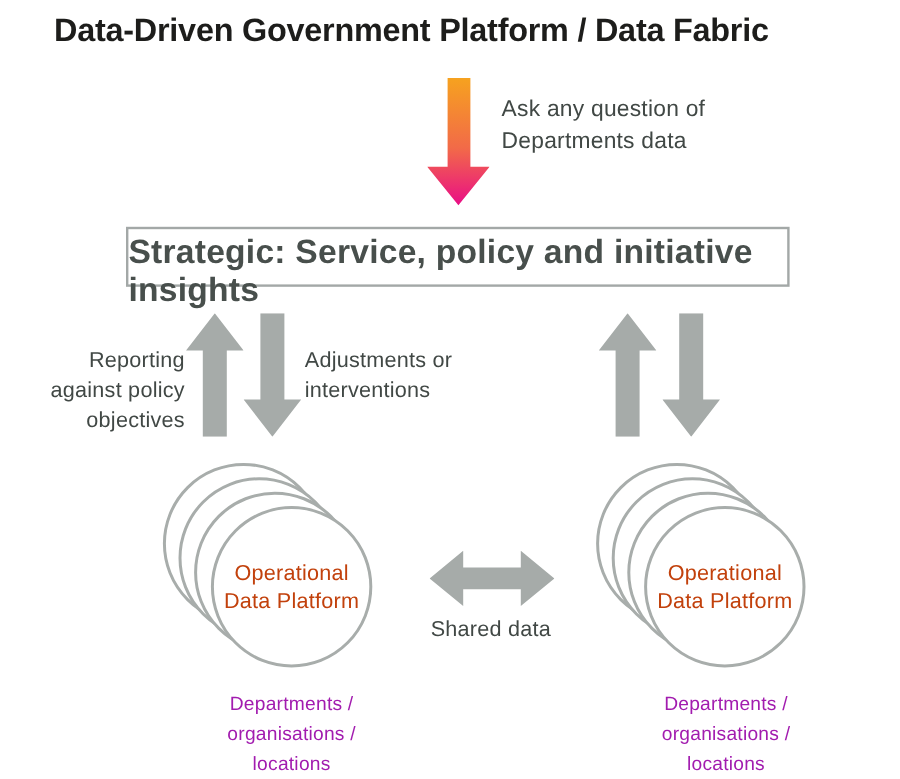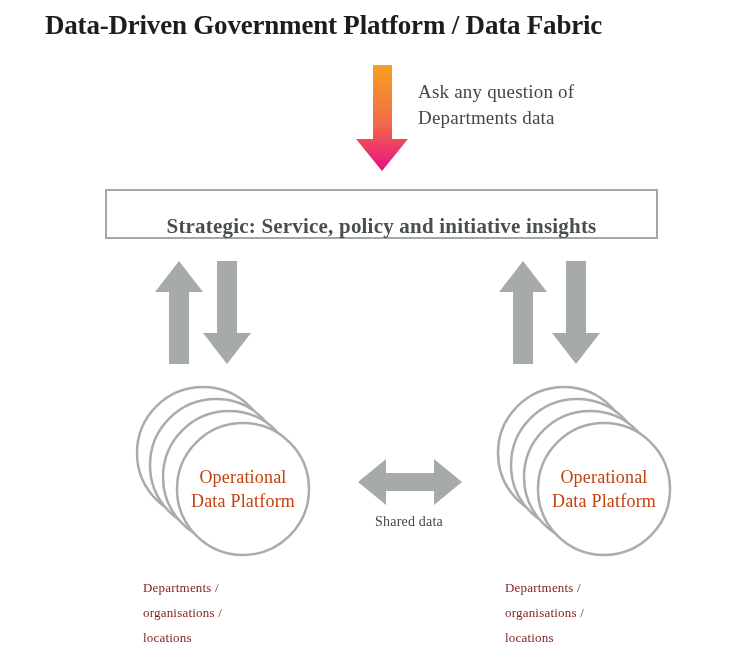--- a/index.html
+++ b/index.html
@@ -1,59 +1,59 @@
 <!DOCTYPE html>
 <html><head>
 <meta charset="utf-8">
 <style>
   html,body{margin:0;padding:0;background:#fff;}
   .canvas{
     position:relative;width:750px;height:649px;background:#ffffff;overflow:hidden;
-    font-family:Liberation Serif, serif;
+    font-family:Liberation Sans, sans-serif;
   }
   .abs{position:absolute;}
   .page-title{
     left:45px;top:10px;width:680px;
     font-size:27px;font-weight:bold;letter-spacing:-0.2px;color:#1d1d1b;
   }
   .ask-label{
     left:418px;top:79px;width:240px;
     font-size:19px;line-height:26px;color:#414845;white-space:pre-line;letter-spacing:0.2px;
   }
   .grad-arrow{left:356px;top:63px;width:52px;height:110px;}
   .strategic-box{
     left:105px;top:189px;width:549px;height:46px;
     border:2px solid #a3a8a7;background:#fff;
     display:flex;align-items:center;justify-content:center;
   }
   .strategic-box span{
-    font-size:21px;font-weight:bold;color:#484f4c;letter-spacing:0.2px;margin-top:24px;
+    font-size:28px;font-weight:bold;color:#484f4c;letter-spacing:0.2px;margin-top:24px;
   }
   .v-arrow{width:48px;height:103px;top:261px;}
   .reporting-label{
     left:14px;top:288px;width:140px;text-align:right;
     font-size:18px;line-height:25px;color:#414845;white-space:pre-line;letter-spacing:0.2px;
   }
   .adjustments-label{
     left:254px;top:288px;width:180px;text-align:left;
     font-size:18px;line-height:25px;color:#414845;white-space:pre-line;letter-spacing:0.2px;
   }
   .stack-svg{top:382px;width:182px;height:178px;}
   .circle-label{
     top:465px;width:180px;text-align:center;
     font-size:18px;line-height:24px;color:#c2410c;white-space:pre-line;letter-spacing:0.2px;
   }
   .shared-arrow{left:358px;top:459px;width:104px;height:46px;}
   .shared-label{
     left:339px;top:514px;width:140px;text-align:center;
-    font-size:14px;color:#414845;letter-spacing:0.2px;
+    font-size:18px;color:#414845;letter-spacing:0.2px;
   }
   .caption{
-    top:575px;width:200px;text-align:left;
-    font-size:13px;line-height:25px;color:#7f1d1d;white-space:pre-line;letter-spacing:0.2px;
+    top:575px;width:200px;text-align:center;
+    font-size:16px;line-height:25px;color:#a21caf;white-space:pre-line;letter-spacing:0.2px;
   }
 </style>
 </head>
 <body>
 
 <div class="canvas">
 
   <div class="abs page-title">Data-Driven Government Platform / Data Fabric</div>
 
   <svg class="abs grad-arrow" viewBox="0 0 52 110" aria-hidden="true">
@@ -72,20 +72,25 @@
   <div class="abs strategic-box">
     <span>Strategic: Service, policy and initiative insights</span>
   </div>
 
   <svg class="abs v-arrow" style="left:155px;" viewBox="0 0 48 103" aria-hidden="true">
     <polygon points="24,0 48,31 34,31 34,103 14,103 14,31 0,31" fill="#a6aba9"></polygon>
   </svg>
   <svg class="abs v-arrow" style="left:203px;" viewBox="0 0 48 103" aria-hidden="true">
     <polygon points="14,0 34,0 34,72 48,72 24,103 0,72 14,72" fill="#a6aba9"></polygon>
   </svg>
+  <div class="abs reporting-label">Reporting
+against policy
+objectives</div>
+  <div class="abs adjustments-label">Adjustments or
+interventions</div>
 
   <svg class="abs v-arrow" style="left:499px;" viewBox="0 0 48 103" aria-hidden="true">
     <polygon points="24,0 48,31 34,31 34,103 14,103 14,31 0,31" fill="#a6aba9"></polygon>
   </svg>
   <svg class="abs v-arrow" style="left:552px;" viewBox="0 0 48 103" aria-hidden="true">
     <polygon points="14,0 34,0 34,72 48,72 24,103 0,72 14,72" fill="#a6aba9"></polygon>
   </svg>
 
   <svg class="abs stack-svg" style="left:132px;" viewBox="0 0 182 178" aria-hidden="true">
     <circle cx="71" cy="71" r="66" stroke-width="2.5" fill="#ffffff" stroke="#a8adab"></circle>

